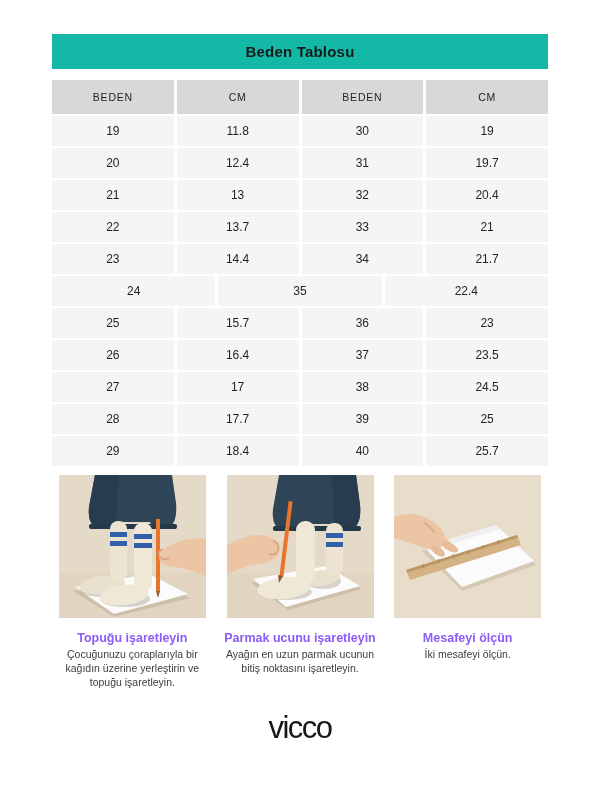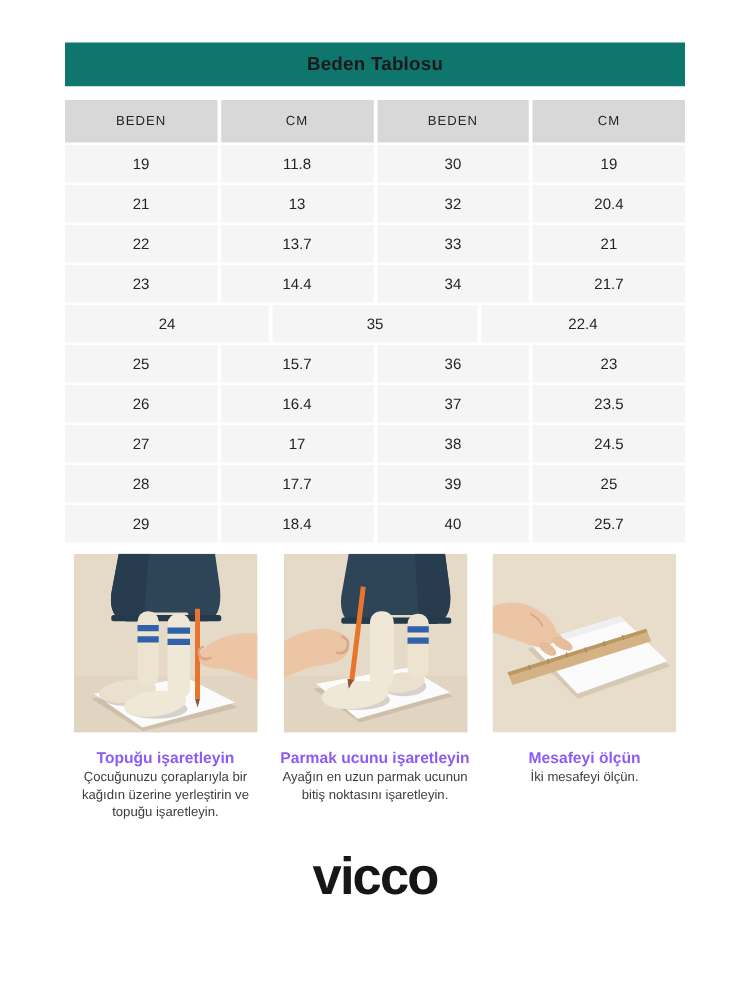--- a/index.html
+++ b/index.html
@@ -7,21 +7,21 @@
   body {
     background:#ffffff;
     font-family:"Liberation Sans", sans-serif;
     color:#1d1d1d;
     overflow:hidden;
   }
   .content { margin:0 52px; width:496px; }
 
   
   .banner {
-    background:#0f766e;
+    background:#14b8a6;
     height:35px;
     display:flex; align-items:center; justify-content:center;
     font-size:15px; font-weight:bold; letter-spacing:.2px; color:#191919;
   }
   .banner.first { margin-top:34px; }
   .banner.second { margin-top:19px; }
 
   
   .thead { display:flex; gap:3px; margin-top:11px;border-radius:17px; }
   .th {
@@ -51,21 +51,21 @@
   }
   .step-desc {
     margin-top:3px; text-align:center;
     font-size:10.5px; line-height:1.32; color:#3d3d3d;
     padding:0 2px;
   }
 
   
   .footer { margin-top:22px; text-align:center; }
   .brand {
-    font-size:42px; font-weight:bold; letter-spacing:-1.5px;
+    font-size:31px; font-weight:normal; letter-spacing:-1.5px;
     color:#161616; line-height:1;
   }
 </style>
 </head>
 <body>
 
 <div class="content">
 
   <div class="banner first">
     <span>Beden Tablosu</span>
@@ -77,20 +77,26 @@
       <div class="th">CM</div>
       <div class="th">BEDEN</div>
       <div class="th">CM</div>
     </div>
     <div>
         <div class="trow">
           <div class="tcell">19</div>
           <div class="tcell">11.8</div>
           <div class="tcell">30</div>
           <div class="tcell">19</div>
+        </div>
+        <div class="trow">
+          <div class="tcell">20</div>
+          <div class="tcell">12.4</div>
+          <div class="tcell">31</div>
+          <div class="tcell">19.7</div>
         </div>
         <div class="trow">
           <div class="tcell">21</div>
           <div class="tcell">13</div>
           <div class="tcell">32</div>
           <div class="tcell">20.4</div>
         </div>
         <div class="trow">
           <div class="tcell">22</div>
           <div class="tcell">13.7</div>

